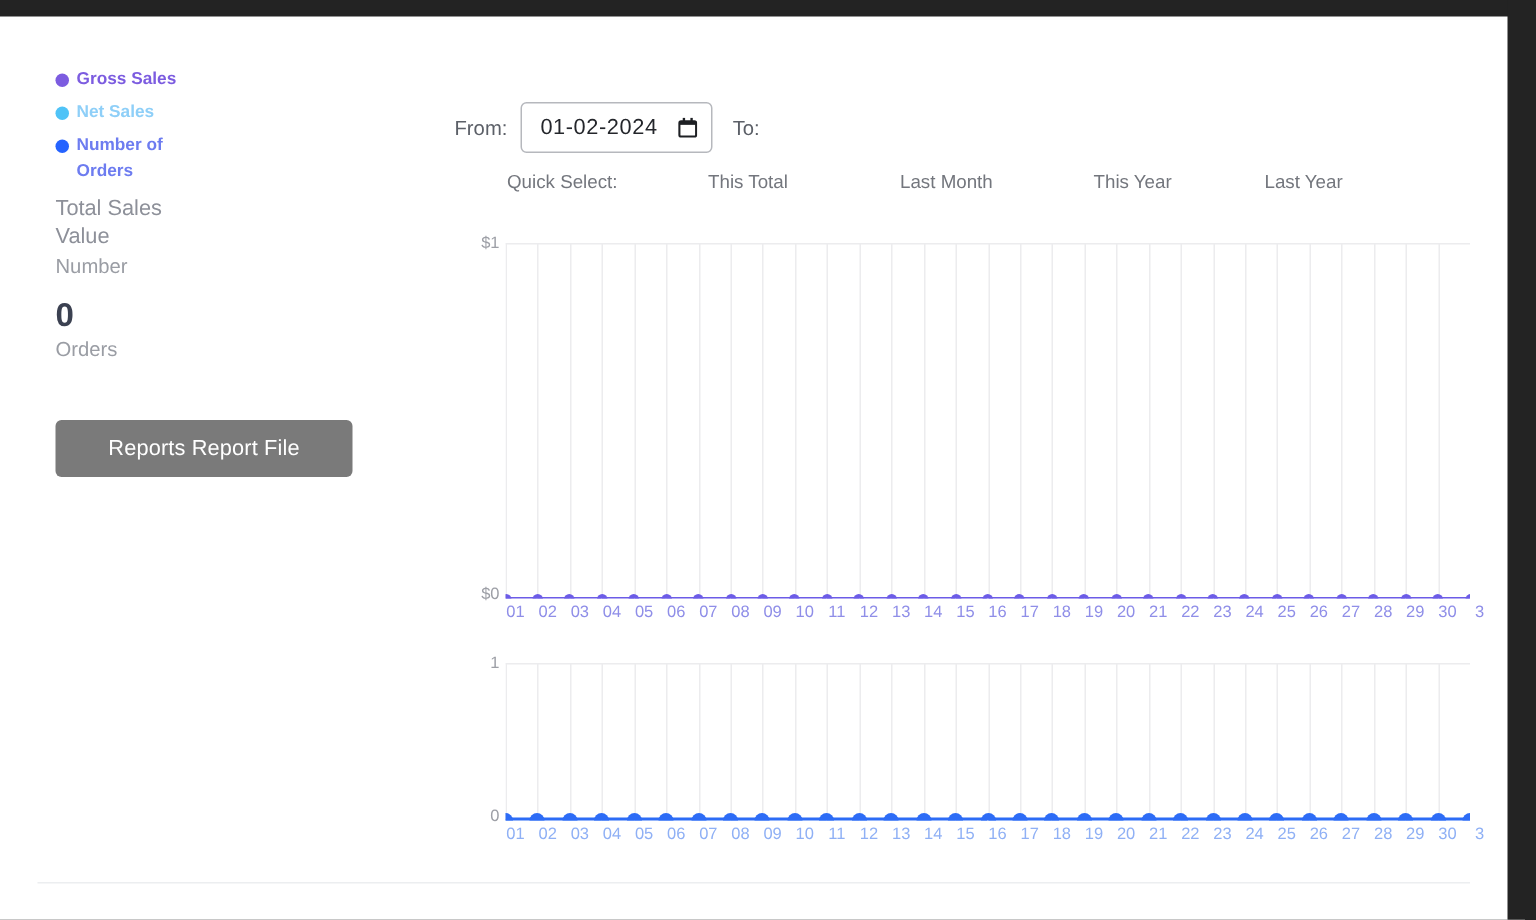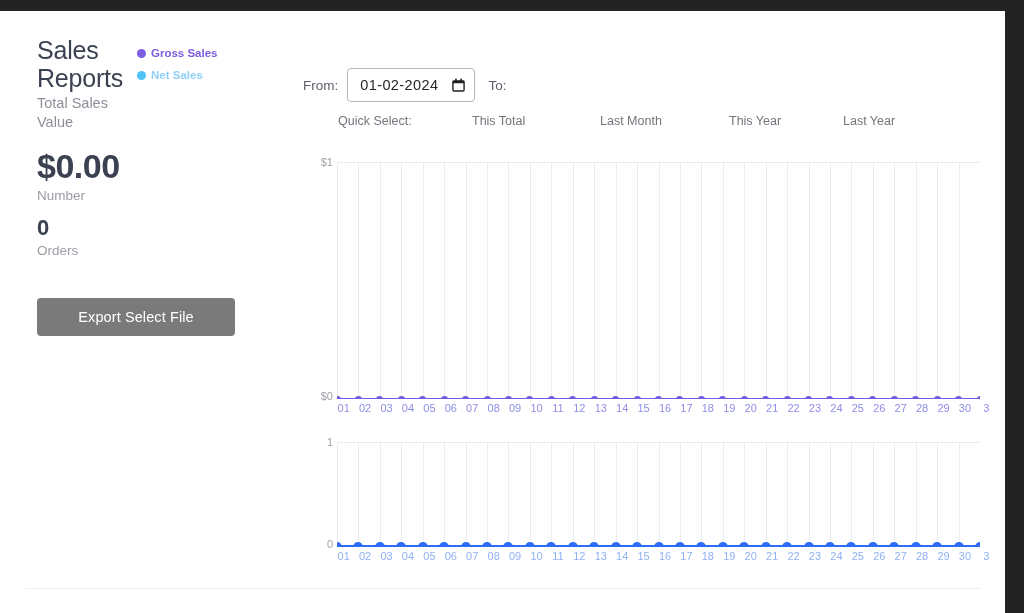--- a/index.html
+++ b/index.html
@@ -242,40 +242,42 @@
 
 <div id="root">
 
   <div class="top-chrome"></div>
   <div class="right-chrome"></div>
 
   <div class="page">
 
     <div class="left-panel">
       <div class="title-row">
-        <div class="report-title">Sales Reports</div>
         <div class="legend">
           <div class="legend-item">
             <span class="legend-dot" style="background:#7c5ce0"></span>
             <span class="legend-label" style="color:#7c5ce0">Gross Sales</span>
           </div>
           <div class="legend-item">
             <span class="legend-dot" style="background:#4fc3f7"></span>
             <span class="legend-label" style="color:#8ecff8">Net Sales</span>
           </div>
+          <div class="legend-item">
+            <span class="legend-dot" style="background:#2563ff"></span>
+            <span class="legend-label" style="color:#6d7cf0">Number of Orders</span>
+          </div>
         </div>
       </div>
 
       <div class="subtitle">Total Sales Value</div>
-      <div class="big-value">$0.00</div>
       <div class="value-caption">Number</div>
       <div class="orders-value">0</div>
       <div class="value-caption">Orders</div>
 
-      <button class="export-btn">Export Select File</button>
+      <button class="export-btn">Reports Report File</button>
     </div>
 
     <div class="controls">
 
       <span class="lbl">From:</span>
       <div class="date-box">
         <span class="dval">01-02-2024</span>
         <span class="cal-icon">
           <svg viewBox="0 0 14 15" width="13" height="14">
             <rect x="1" y="3" width="12" height="11" rx="1.2" fill="none" stroke="#1e2024" stroke-width="1.5"></rect>

